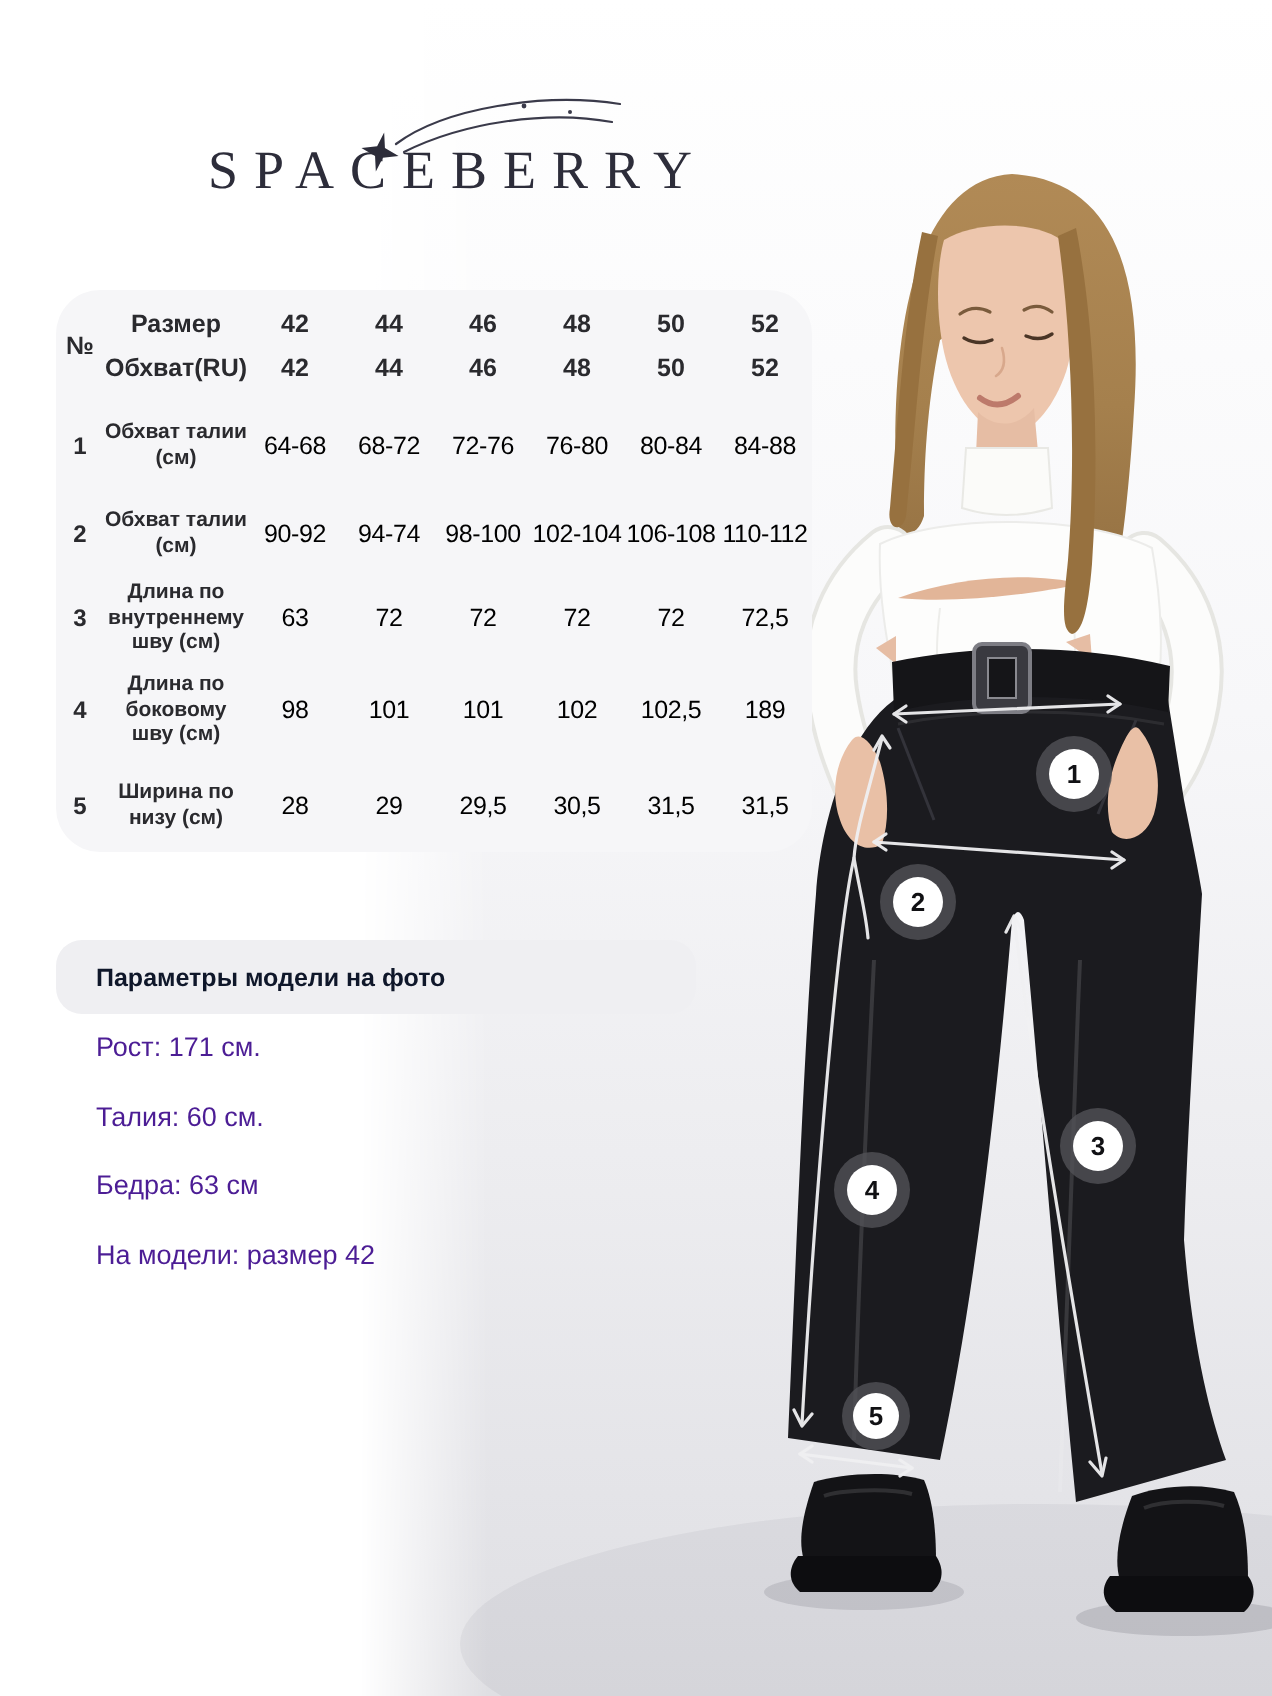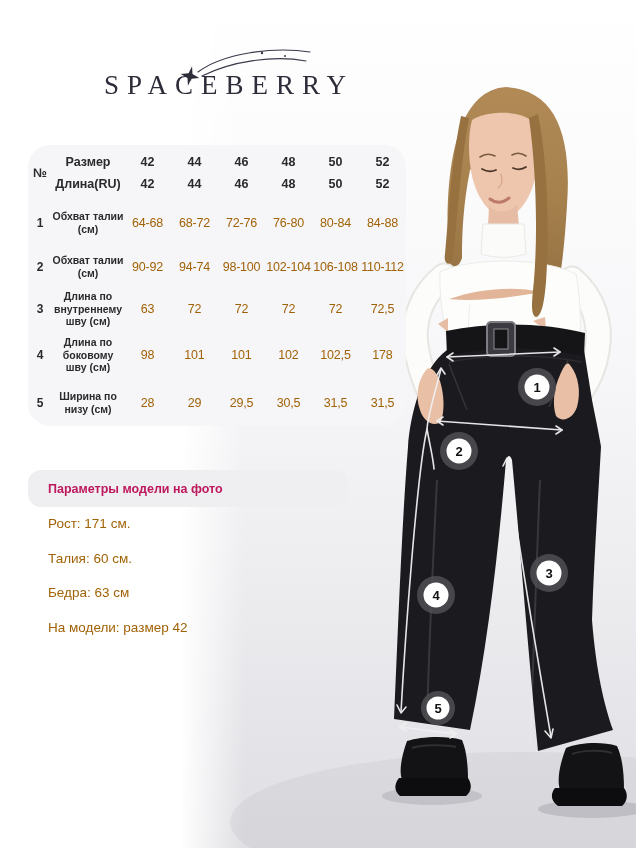--- a/index.html
+++ b/index.html
@@ -23,29 +23,29 @@
   .size-grid{
     display:grid;width:100%;height:100%;
     grid-template-columns:24px 72px repeat(6,1fr);
     grid-template-rows:55px 45px 43px 42px 50px 46px;
   }
   .c{display:flex;flex-direction:column;align-items:center;justify-content:center;text-align:center;}
   .hdr{font-weight:700;font-size:12.5px;}
   .stack div{line-height:22px;}
   .lbl{font-weight:700;font-size:10.5px;line-height:1.22;}
   .rownum{font-weight:700;font-size:12px;}
-  .val{font-size:12.5px;font-weight:400;color:#a16207;letter-spacing:-0.2px;}
+  .val{font-size:12.5px;font-weight:400;color:#000000;letter-spacing:-0.2px;}
   
   .params-bar{
     position:absolute;left:28px;top:470px;width:320px;height:37px;
     background:#efeff2;border-radius:13px;display:flex;align-items:center;
   }
-  .params-title{font-weight:700;font-size:12.5px;margin-left:20px;color:#be185d;}
+  .params-title{font-weight:700;font-size:12.5px;margin-left:20px;color:#0f172a;}
   .params-items{position:absolute;left:48px;top:516px;width:280px;}
-  .params-items div{font-size:13.5px;color:#a16207;margin-bottom:19.5px;}
+  .params-items div{font-size:13.5px;color:#4c1d95;margin-bottom:19.5px;}
   
   .photo-svg{position:absolute;left:0;top:0;width:636px;height:848px;}
   .marker-num{font-family:"Liberation Sans",sans-serif;font-weight:700;font-size:13px;fill:#111114;}
 </style>
 </head>
 <body>
 
 <div class="page">
 
   <svg class="photo-svg" viewBox="0 0 636 848" aria-hidden="true">
@@ -225,21 +225,21 @@
     <circle cx="135" cy="12" r="1" fill="#3a3a4a"></circle>
     <path fill="#2d2d3a" transform="translate(40,32) rotate(12)" d="M0,-10 L2,-2.5 L9.5,0 L2,2.5 L0,10 L-2,2.5 L-9.5,0 L-2,-2.5 Z"></path>
   </svg>
 
   <div class="size-card">
     <div class="size-grid">
 
       <div class="c hdr">№</div>
       <div class="c hdr stack">
         <div>Размер</div>
-        <div>Длина(RU)</div>
+        <div>Обхват(RU)</div>
       </div>
       <div class="c hdr stack">
         <div>42</div>
         <div>42</div>
       </div>
       <div class="c hdr stack">
         <div>44</div>
         <div>44</div>
       </div>
       <div class="c hdr stack">
@@ -286,21 +286,21 @@
       <div class="c val">72</div>
       <div class="c val">72,5</div>
 
       <div class="c rownum">4</div>
       <div class="c lbl">Длина по боковому шву (см)</div>
       <div class="c val">98</div>
       <div class="c val">101</div>
       <div class="c val">101</div>
       <div class="c val">102</div>
       <div class="c val">102,5</div>
-      <div class="c val">178</div>
+      <div class="c val">189</div>
 
       <div class="c rownum">5</div>
       <div class="c lbl">Ширина по низу (см)</div>
       <div class="c val">28</div>
       <div class="c val">29</div>
       <div class="c val">29,5</div>
       <div class="c val">30,5</div>
       <div class="c val">31,5</div>
       <div class="c val">31,5</div>
     </div>

